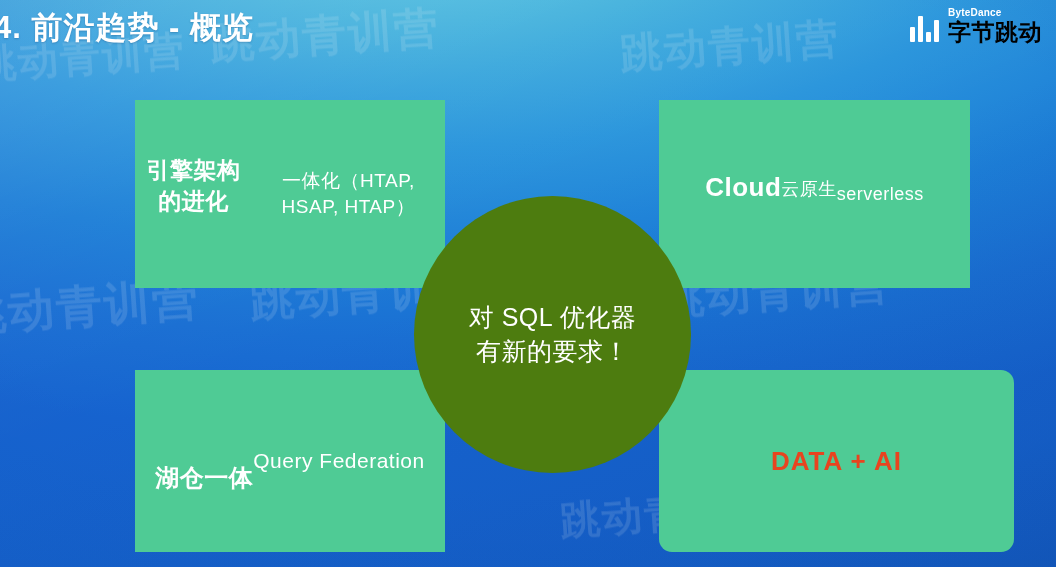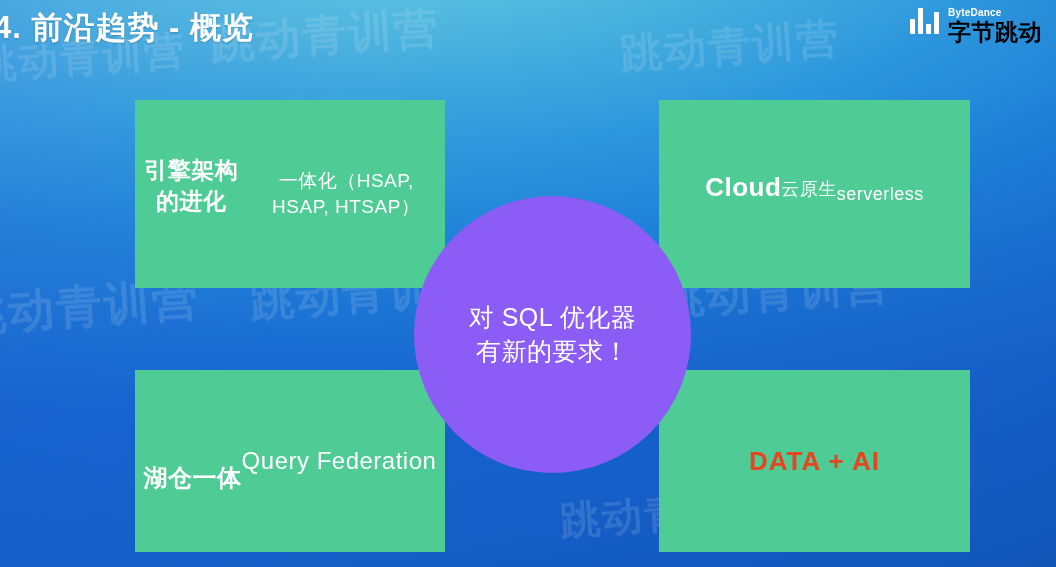--- a/index.html
+++ b/index.html
@@ -73,20 +73,21 @@
     letter-spacing: 1px;
     white-space: nowrap;
     text-shadow: 0 1px 2px rgba(0,40,90,0.25);
   }
 
   .logo {
     position: absolute;
     right: 14px;
     top: 8px;
     display: flex;
+    align-items: flex-end;
     gap: 9px;
   }
   .logo-mark {
     display: flex;
     align-items: flex-end;
     gap: 3px;
     height: 26px;
     margin-bottom: 2px;
   }
   .logo-mark i {
@@ -126,21 +127,21 @@
     display: flex;
     flex-direction: row;
     align-items: center;
     justify-content: center;
     color: #ffffff;
     text-align: center;
   }
   .card.tl { left: 135px; top: 100px; width: 310px; height: 188px; }
   .card.tr { left: 659px; top: 100px; width: 311px; height: 188px; }
   .card.bl { left: 135px; top: 370px; width: 310px; height: 182px; }
-  .card.br { left: 659px; top: 370px; width: 311px; height: 182px; }
+  .card.br { left: 659px; top: 370px; width: 355px; height: 182px; border-radius: 13px; }
 
   .card .line-main {
     font-size: 23px;
     font-weight: 700;
     letter-spacing: 0.5px;
     margin-bottom: 14px;
   }
   .card .line-sub {
     font-size: 18px;
     font-weight: 400;
@@ -150,38 +151,38 @@
   .card .line-sub:last-child { margin-bottom: 0; }
 
   .card.tl .line-main { margin-bottom: 16px; }
   .card.tl .line-sub  { font-size: 18px; }
   .card.tl .line-sub.wide { font-size: 19px; }
 
   .card.tr .line-main { font-size: 26px; margin-bottom: 14px; }
   .card.tr .line-sub  { font-size: 18px; }
 
   .card.bl .line-main { font-size: 24px; margin-bottom: 14px; margin-top: 48px; }
-  .card.bl .line-sub  { font-size: 24px; }
+  .card.bl .line-sub  { font-size: 21px; }
 
   .card.br .accent {
     font-size: 26px;
     font-weight: 700;
     color: #e8441f;
     letter-spacing: 1px;
   }
 
   
   .circle {
     position: absolute;
     left: 414px;
     top: 196px;
     width: 277px;
     height: 277px;
     border-radius: 50%;
-    background: #8b5cf6;
+    background: #4d7c0f;
     display: flex;
     flex-direction: column;
     align-items: center;
     justify-content: center;
     color: #ffffff;
     text-align: center;
     z-index: 5;
   }
   .circle .c-line {
     font-size: 25px;
@@ -232,21 +233,21 @@
         <i></i>
     </div>
     <div class="logo-text">
       <span class="logo-en">ByteDance</span>
       <span class="logo-cn">字节跳动</span>
     </div>
   </div>
 
   <div class="card tl">
     <div class="line-main">引擎架构的进化</div>
-    <div class="line-sub wide">一体化（HSAP, HSAP, HTSAP）</div>
+    <div class="line-sub wide">一体化（HTAP, HSAP, HTAP）</div>
   </div>
 
   <div class="card tr">
     <div class="line-main">Cloud</div>
     <div class="line-sub">云原生</div>
     <div class="line-sub">serverless</div>
   </div>
 
   <div class="card bl">
     <div class="line-main">湖仓一体</div>

